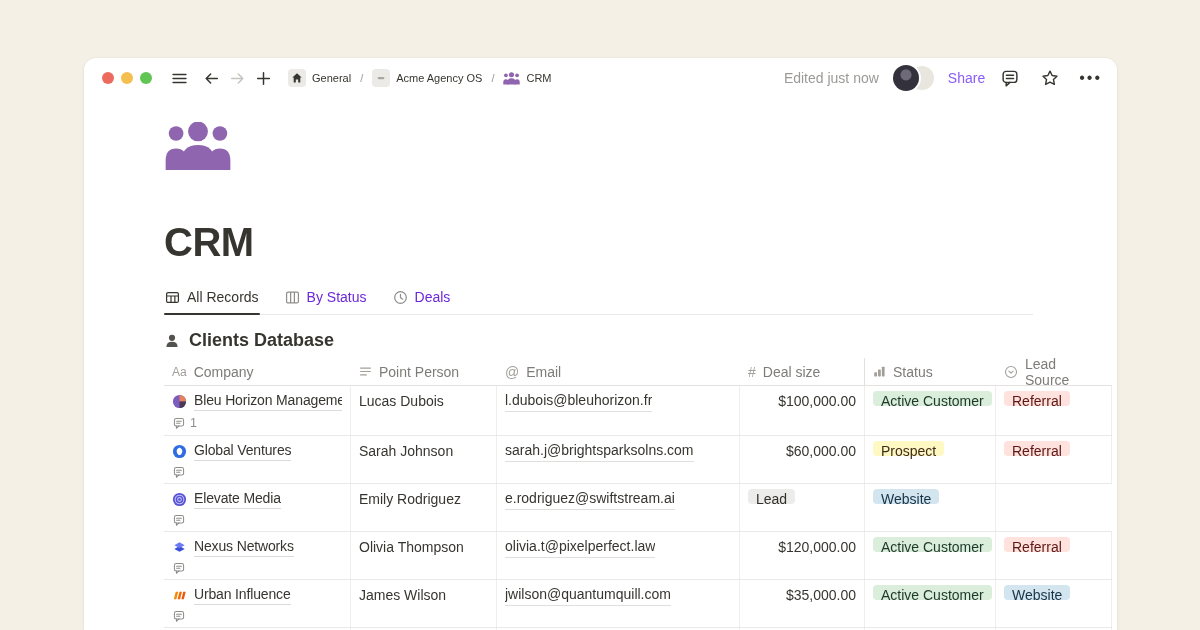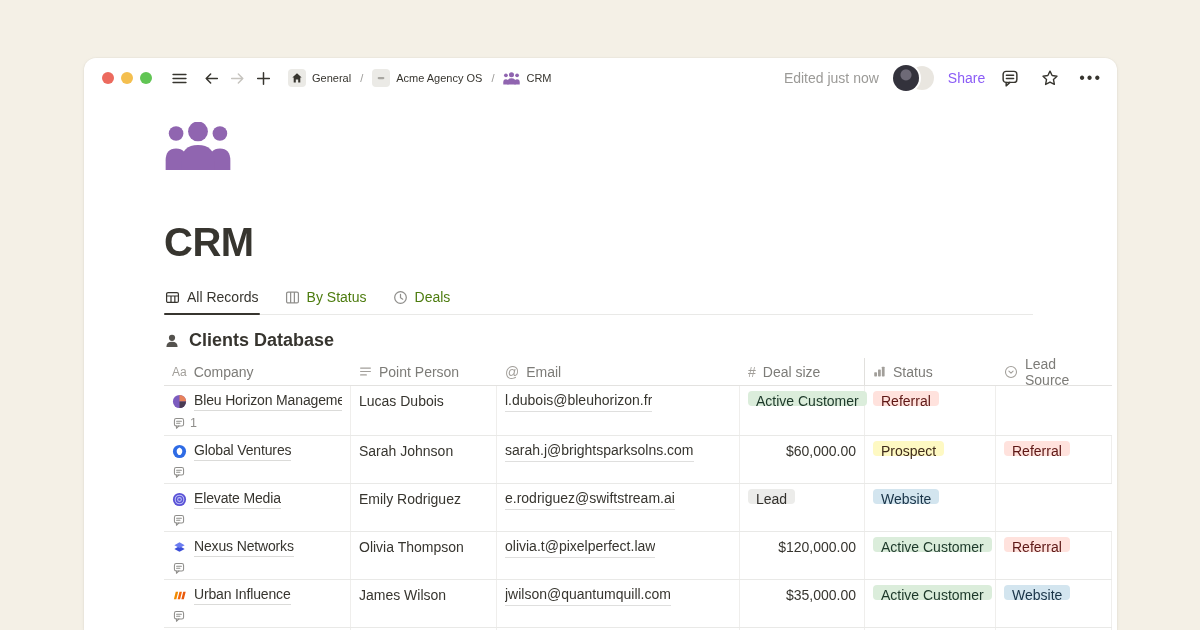--- a/index.html
+++ b/index.html
@@ -34,21 +34,21 @@
     box-shadow:0 0 0 2px #fff; z-index:2; }
   .avatar-back { width:24px; height:24px; border-radius:50%; background:#d7d1c6; opacity:.55; margin-left:-9px; z-index:1; }
   .share-btn { font-size:14px; color:#8b5cf6; }
   .dots { font-size:16px; letter-spacing:2px; color:#37352f; line-height:1; }
   
   .content { padding:0 84px 0 80px; }
   .page-icon { margin-top:24px; width:68px; height:48px; }
   .page-title { margin-top:50px; font-size:40px; font-weight:700; letter-spacing:-0.5px; color:#37352f; }
   
   .tabs { margin-top:22px; display:flex; gap:24px; border-bottom:1px solid #e9e9e7; }
-  .tab { display:flex; align-items:center; gap:7px; font-size:14px; padding:2px 1px 9px; color:#4d7c0f; position:relative; }
+  .tab { display:flex; align-items:center; gap:7px; font-size:14px; padding:2px 1px 9px; color:#6d28d9; position:relative; }
   .tab svg { display:block; }
   .tab.active { color:#37352f; font-weight:500; }
   .tab.active::after { content:""; position:absolute; left:0; right:0; bottom:-1px; height:2px; background:#37352f; border-radius:1px; }
   
   .db-head { margin-top:15px; display:flex; align-items:center; gap:9px; }
   .db-title { font-size:18px; font-weight:700; color:#37352f; }
   
   .dbtable { width:948px; margin-top:7px; }
   .thead, .trow { display:grid; grid-template-columns:187px 146px 243px 125px 131px 116px; }
   .thead { border-bottom:1px solid #e3e2e0; }
@@ -276,20 +276,23 @@
                 </svg>
         <span class="cnum">1</span>
       </div>
     </div>
     <div class="cell c-person">
               <span class="ptext">Lucas Dubois</span>
             </div>
     <div class="cell c-email">
               <span class="etext">l.dubois@bleuhorizon.fr</span>
             </div>
+    <div class="cell c-deal">
+              <span class="dtext">$100,000.00</span>
+            </div>
     <div class="cell c-status">
               <span class="badge" style="background: rgb(219, 237, 219); color: rgb(28, 56, 41);">Active Customer</span>
             </div>
     <div class="cell c-source">
               <span class="badge" style="background: rgb(255, 226, 221); color: rgb(93, 23, 21);">Referral</span>
             </div>
   </div>
 
   <div class="trow">
     <div class="cell c-company">

